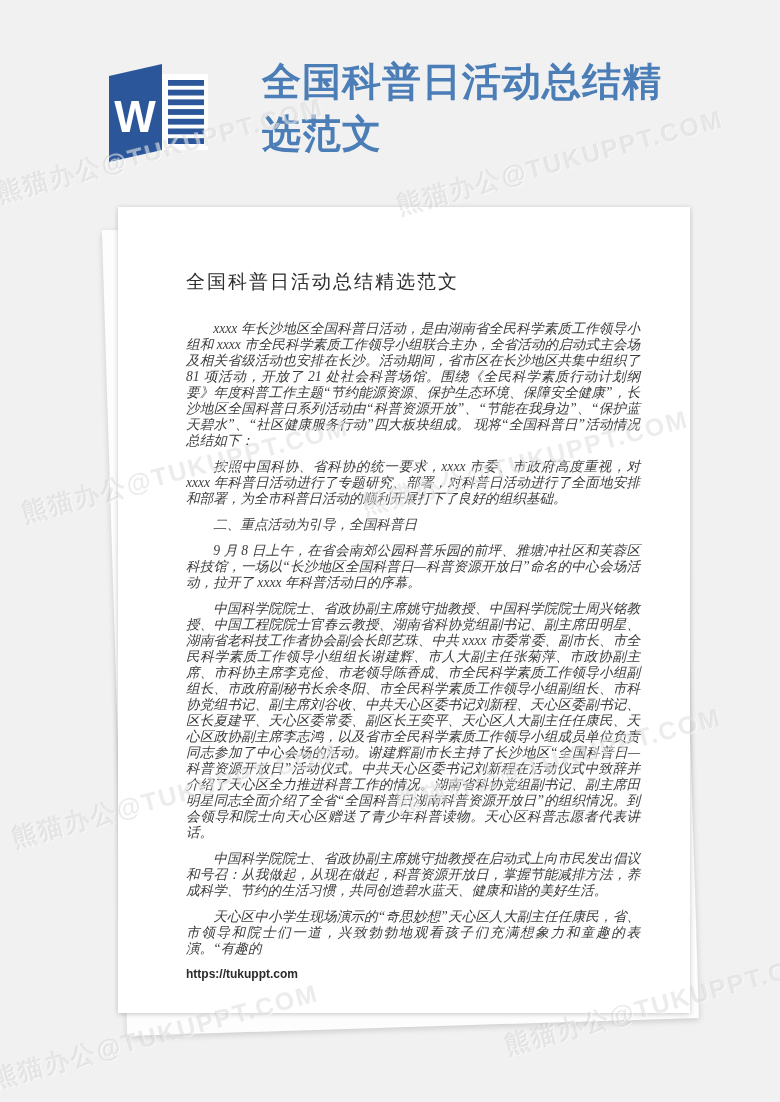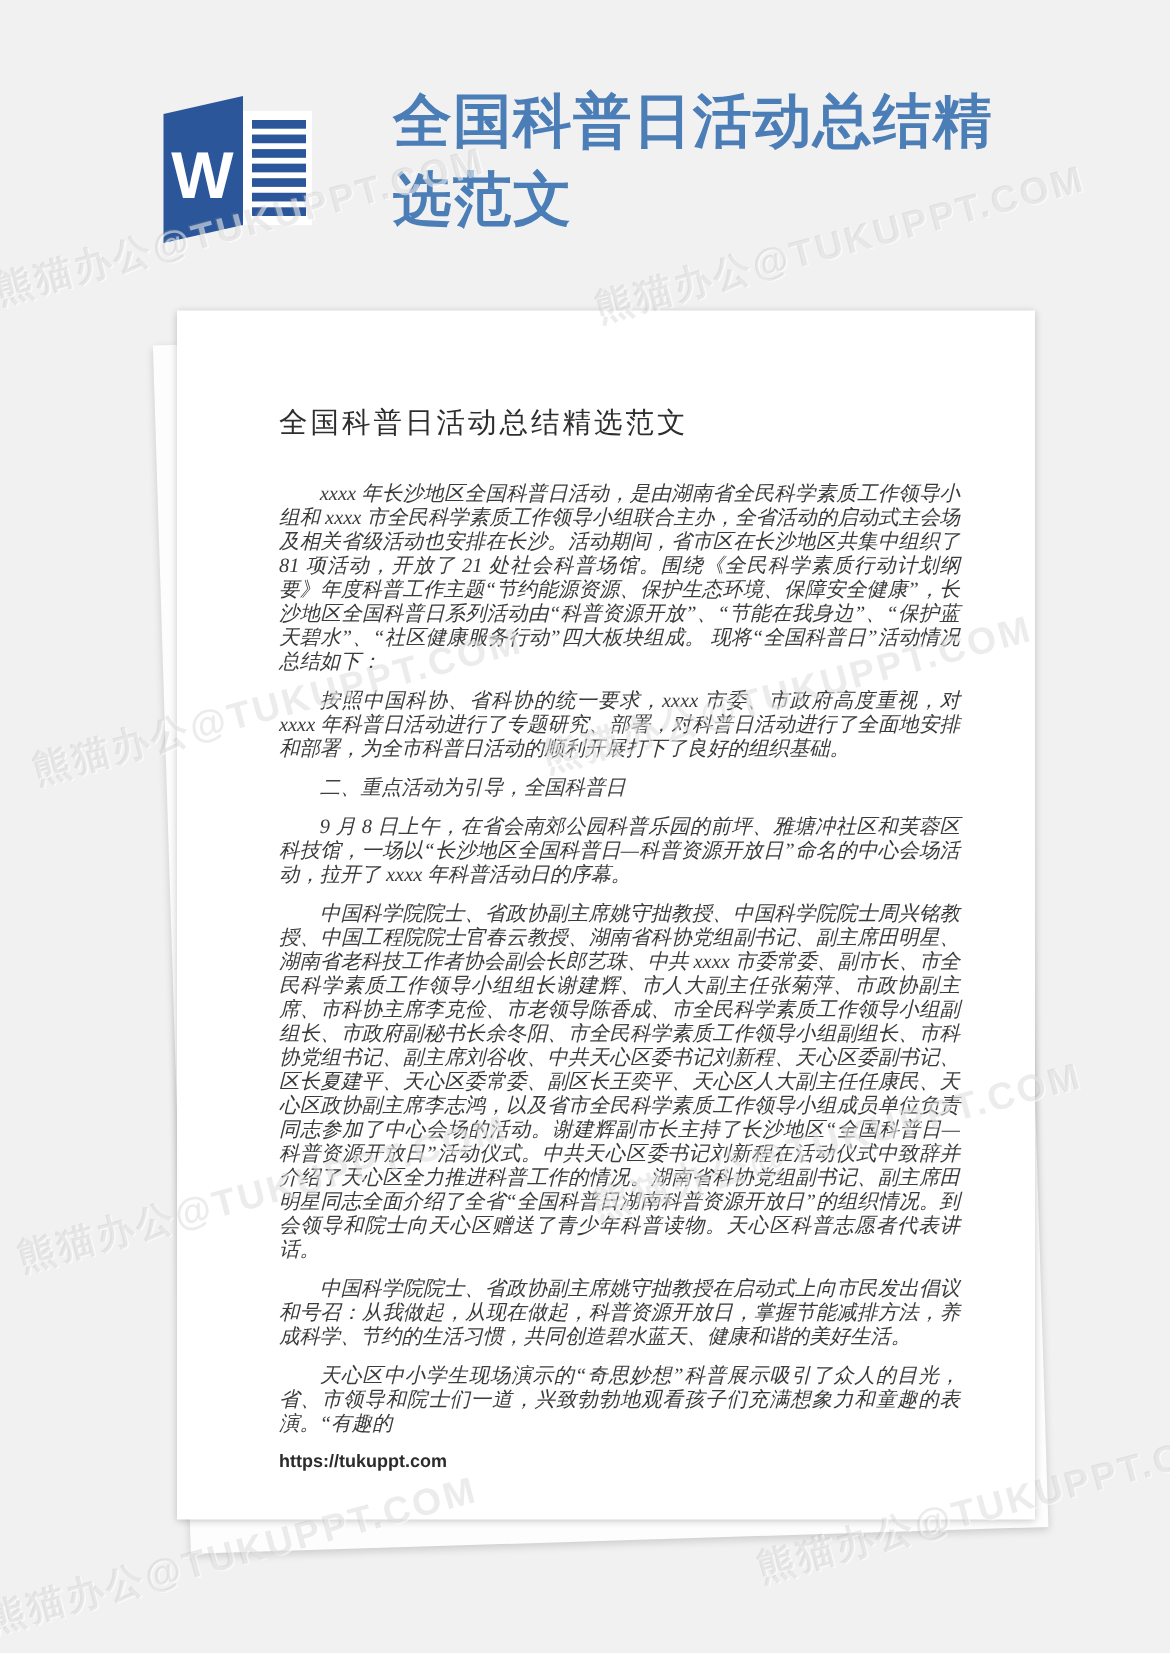--- a/index.html
+++ b/index.html
@@ -101,21 +101,21 @@
 
   <div class="paper">
     <h2 class="doc-title">全国科普日活动总结精选范文</h2>
     <div class="doc-body" id="doc-body">
         <p class="para">xxxx 年长沙地区全国科普日活动，是由湖南省全民科学素质工作领导小组和 xxxx 市全民科学素质工作领导小组联合主办，全省活动的启动式主会场及相关省级活动也安排在长沙。活动期间，省市区在长沙地区共集中组织了 81 项活动，开放了 21 处社会科普场馆。围绕《全民科学素质行动计划纲要》年度科普工作主题“节约能源资源、保护生态环境、保障安全健康”，长沙地区全国科普日系列活动由“科普资源开放”、“节能在我身边”、“保护蓝天碧水”、“社区健康服务行动”四大板块组成。 现将“全国科普日”活动情况总结如下：</p>
         <p class="para">按照中国科协、省科协的统一要求，xxxx 市委、市政府高度重视，对 xxxx 年科普日活动进行了专题研究、部署，对科普日活动进行了全面地安排和部署，为全市科普日活动的顺利开展打下了良好的组织基础。</p>
         <p class="heading">二、重点活动为引导，全国科普日</p>
         <p class="para">9 月 8 日上午，在省会南郊公园科普乐园的前坪、雅塘冲社区和芙蓉区科技馆，一场以“长沙地区全国科普日—科普资源开放日”命名的中心会场活动，拉开了 xxxx 年科普活动日的序幕。</p>
         <p class="para">中国科学院院士、省政协副主席姚守拙教授、中国科学院院士周兴铭教授、中国工程院院士官春云教授、湖南省科协党组副书记、副主席田明星、湖南省老科技工作者协会副会长郎艺珠、中共 xxxx 市委常委、副市长、市全民科学素质工作领导小组组长谢建辉、市人大副主任张菊萍、市政协副主席、市科协主席李克俭、市老领导陈香成、市全民科学素质工作领导小组副组长、市政府副秘书长余冬阳、市全民科学素质工作领导小组副组长、市科协党组书记、副主席刘谷收、中共天心区委书记刘新程、天心区委副书记、区长夏建平、天心区委常委、副区长王奕平、天心区人大副主任任康民、天心区政协副主席李志鸿，以及省市全民科学素质工作领导小组成员单位负责同志参加了中心会场的活动。谢建辉副市长主持了长沙地区“全国科普日—科普资源开放日”活动仪式。中共天心区委书记刘新程在活动仪式中致辞并介绍了天心区全力推进科普工作的情况。湖南省科协党组副书记、副主席田明星同志全面介绍了全省“全国科普日湖南科普资源开放日”的组织情况。到会领导和院士向天心区赠送了青少年科普读物。天心区科普志愿者代表讲话。</p>
         <p class="para">中国科学院院士、省政协副主席姚守拙教授在启动式上向市民发出倡议和号召：从我做起，从现在做起，科普资源开放日，掌握节能减排方法，养成科学、节约的生活习惯，共同创造碧水蓝天、健康和谐的美好生活。</p>
-        <p class="para">天心区中小学生现场演示的“奇思妙想”科普展示吸引了众人的目光，省、市领导和院士们一道，兴致勃勃地观看孩子们充满想象力和童趣的表演。“有趣的</p>
+        <p class="para">天心区中小学生现场演示的“奇思妙想”天心区人大副主任任康民，省、市领导和院士们一道，兴致勃勃地观看孩子们充满想象力和童趣的表演。“有趣的</p>
       </div>
     <div class="doc-footer">https://tukuppt.com</div>
   </div>
 
   <div class="watermark-layer" id="watermark-layer">
       <span class="wm" style="left: 160px; top: 150px;">熊猫办公@TUKUPPT.COM</span>
       <span class="wm" style="left: 560px; top: 162px;">熊猫办公@TUKUPPT.COM</span>
       <span class="wm" style="left: 185px; top: 470px;">熊猫办公@TUKUPPT.COM</span>
       <span class="wm" style="left: 525px; top: 462px;">熊猫办公@TUKUPPT.COM</span>
       <span class="wm" style="left: 175px; top: 795px;">熊猫办公@TUKUPPT.COM</span>

